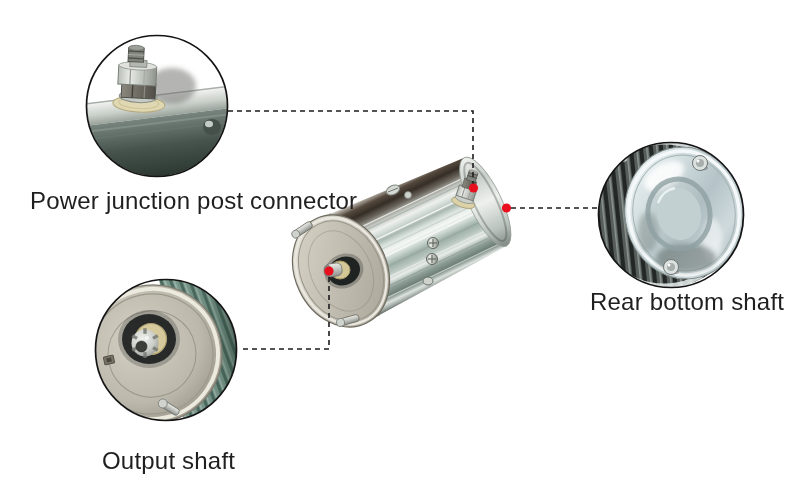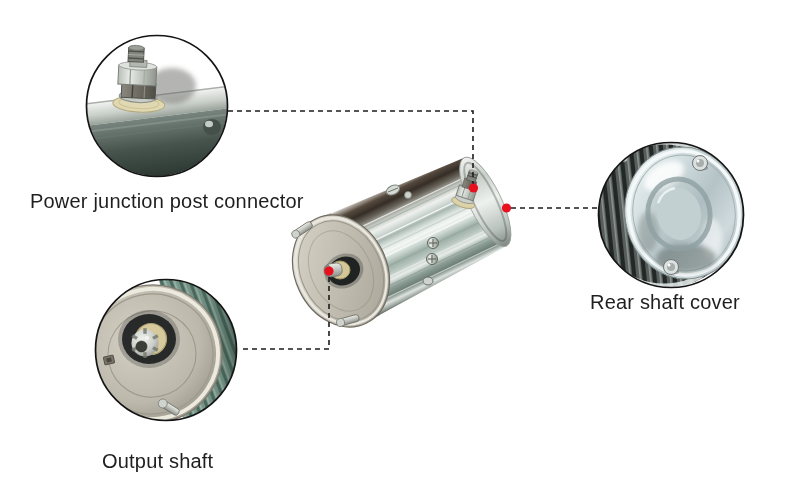--- a/index.html
+++ b/index.html
@@ -1,19 +1,19 @@
 <!DOCTYPE html>
 <html style="--marker-red: #e8101e; --line: #1c1c1c; --text: #1f1f1f;"><head>
 <meta charset="utf-8">
 <style>
   html,body{margin:0;padding:0;background:#fff;}
   .stage{position:relative;width:800px;height:480px;background:#fff;overflow:hidden;
          font-family:"Liberation Sans",sans-serif;}
   .stage svg{position:absolute;left:0;top:0;}
-  .label{position:absolute;color:var(--text,#1f1f1f);font-size:20px;line-height:24px;
+  .label{position:absolute;color:var(--text,#1f1f1f);font-size:24px;line-height:24px;
          white-space:nowrap;letter-spacing:.2px;text-align:right;}
   .label-a{left:30px;top:189px;}
   .label-b{left:102px;top:449px;}
   .label-c{left:590px;top:290px;}
   .dash{fill:none;stroke:var(--line,#1c1c1c);stroke-width:1.6;stroke-dasharray:5 4;}
   .dot{fill:var(--marker-red,#e8101e);}
   .ring{fill:none;stroke:#141414;stroke-width:1.7;}
 </style>
 </head>
 <body>
@@ -324,14 +324,14 @@
   </g>
   <g>
     <circle class="dot" cx="473.5" cy="188" r="4.6"></circle>
     <circle class="dot" cx="506.5" cy="208" r="4.6"></circle>
     <circle class="dot" cx="329" cy="271" r="4.6"></circle>
   </g>
 </svg>
 
   <div class="label label-a">Power junction post connector</div>
   <div class="label label-b">Output shaft</div>
-  <div class="label label-c">Rear shaft cover</div>
+  <div class="label label-c">Rear bottom shaft</div>
 </div>
 
 </body></html>

